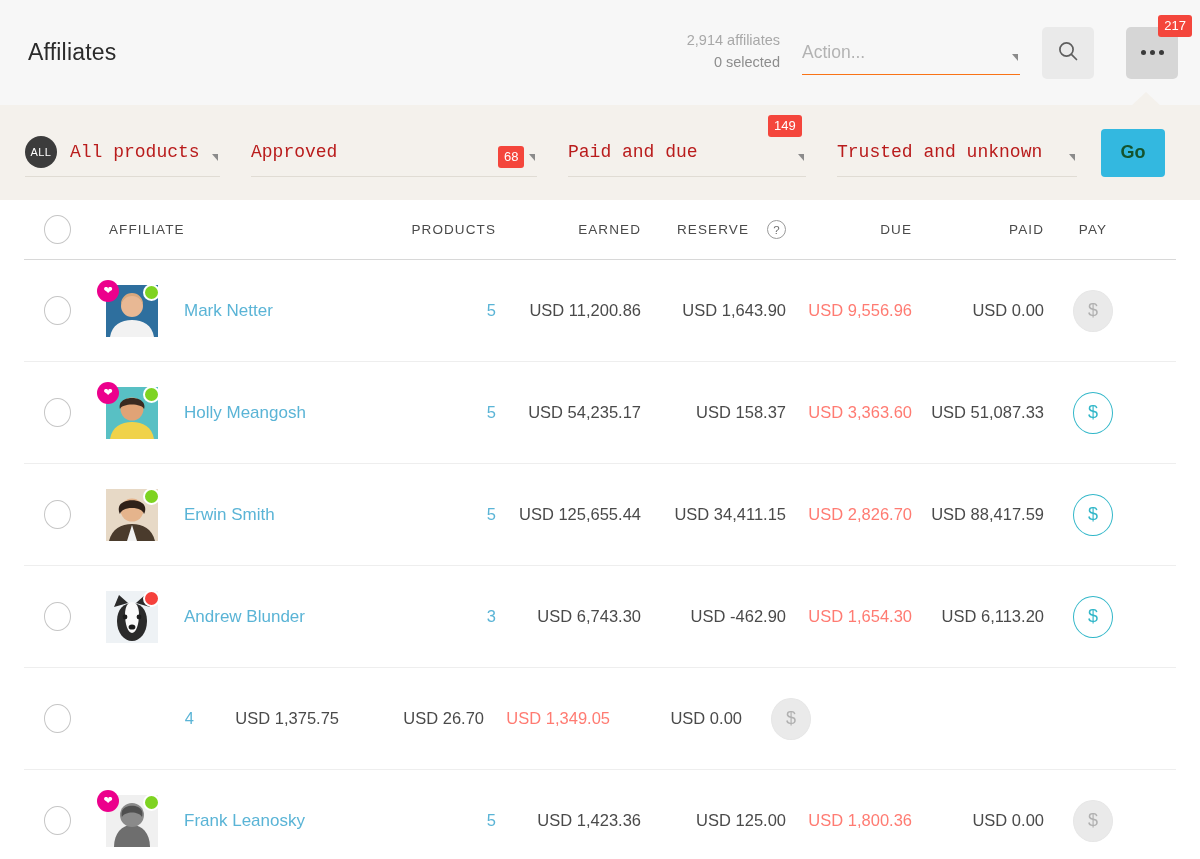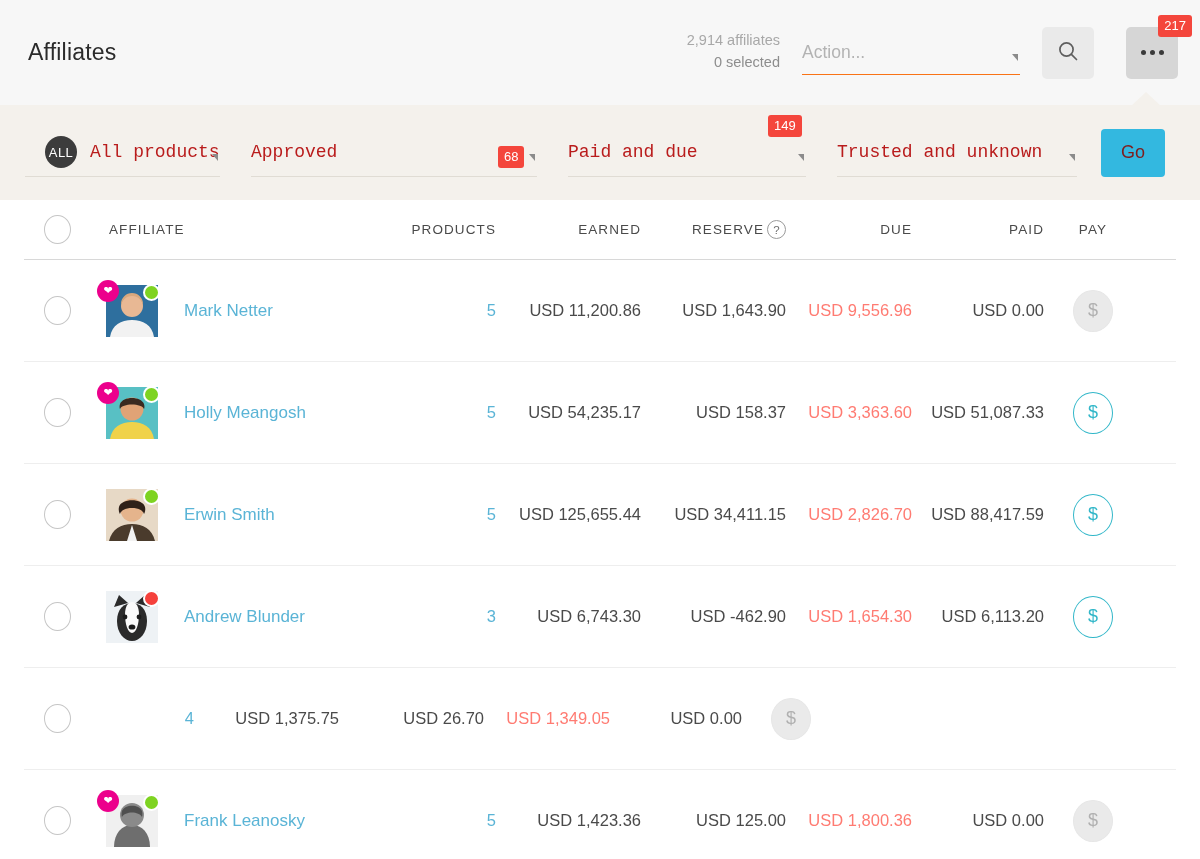--- a/index.html
+++ b/index.html
@@ -108,37 +108,38 @@
     border-bottom: 1px solid #e0dcd4;
     margin-right: 31px;
   }
   .filt.f1 { width: 195px; }
   .filt.f2 { width: 286px; }
   .filt.f3 { width: 238px; }
   .filt.f4 { width: 240px; margin-right: 24px; }
   .all-chip {
     width: 32px; height: 32px; border-radius: 50%;
     background: #3c3c3c; color: #fff;
-    font-size: 13px; letter-spacing: .4px;
+    font-size: 11px; letter-spacing: .4px;
     display: flex; align-items: center; justify-content: center;
-    margin-right: 13px; flex: 0 0 auto; margin-left: 20px;
+    margin-right: 13px; flex: 0 0 auto;
   }
   .filt-label { font-size: 18px; color: #b91c1c; font-family: Liberation Mono, monospace; }
   .filt .caret-sm { bottom: 15px; }
   .badge.filt-badge { top: -14px; }
   .badge.b68  { left: 247px; margin-top: 31px; }
   .badge.b149 { left: 200px; }
 
   .go-btn {
     width: 64px; height: 48px;
     background: #33b8e0;
-    color: #7f1d1d;
+    color: #14532d;
     font-size: 18px;
     border: none; border-radius: 4px;
     cursor: pointer;
+    font-weight: bold;
   }
 
   
   .table { padding: 0 24px; background: #fff; }
   .thead {
     display: flex;
     align-items: center;
     height: 60px;
     border-bottom: 1px solid #d8d8d8;
   }
@@ -157,21 +158,21 @@
   .c-paid   { width: 132px; text-align: right; flex: 0 0 auto; }
   .c-pay    { width: 98px; display: flex; justify-content: center; flex: 0 0 auto; }
 
   .th {
     font-size: 13.5px;
     letter-spacing: 1.1px;
     color: #4a4a4a;
     text-transform: uppercase;
   }
   .th.c-aff { padding-left: 25px; }
-  .th.c-res { display: flex; align-items: center; justify-content: flex-end; gap: 3px; }
+  .th.c-res { display: flex; align-items: center; justify-content: flex-end; gap: 18px; }
   .qmark {
     width: 19px; height: 19px; border-radius: 50%;
     border: 1px solid #9a9a9a; color: #6d6d6d;
     font-size: 11.5px; display: flex; align-items: center; justify-content: center;
     letter-spacing: 0; cursor: pointer;
   }
   .radio {
     width: 27px; height: 29px; border-radius: 50%;
     border: 1px solid #c6c6c6; background: #fff; cursor: pointer;
   }

